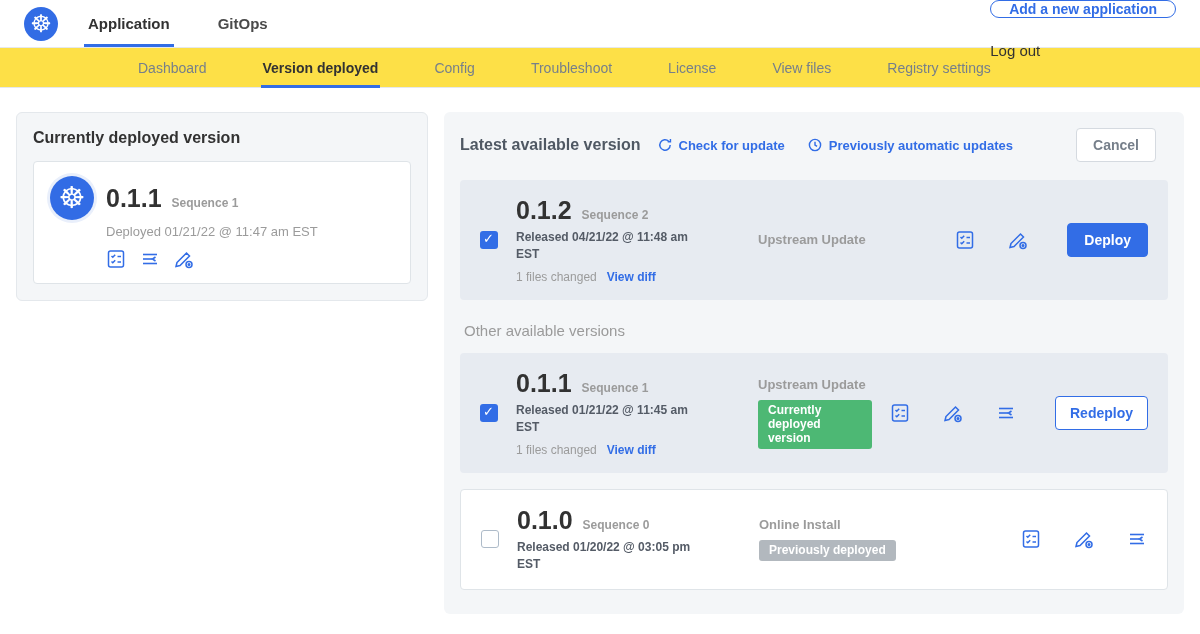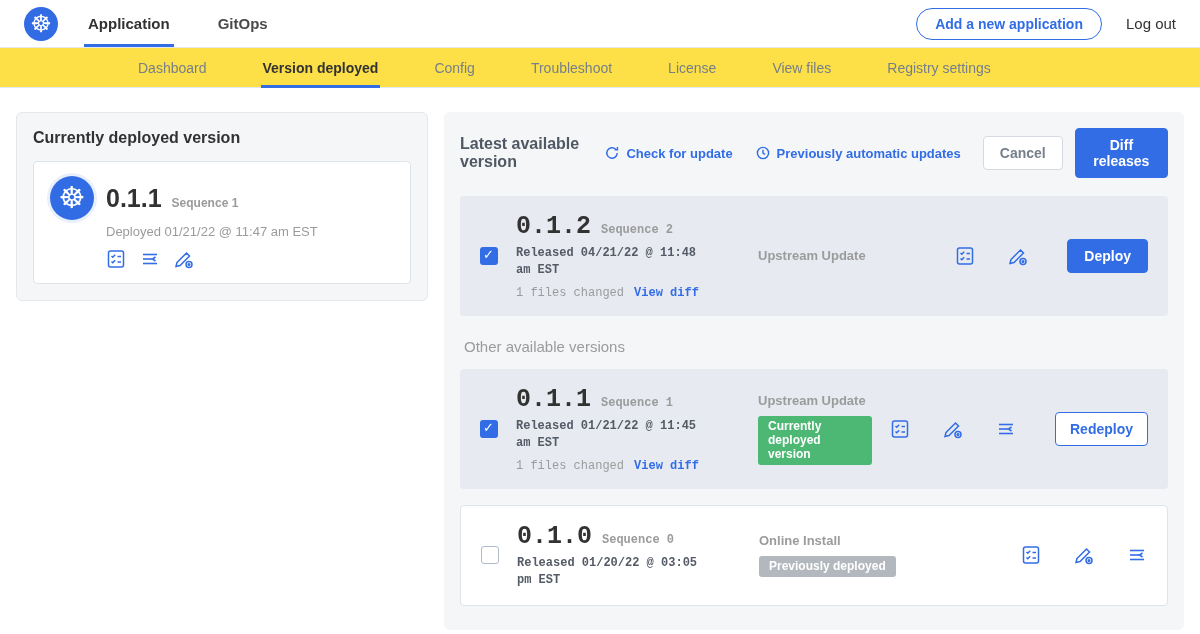--- a/index.html
+++ b/index.html
@@ -11,21 +11,21 @@
     display:flex; align-items:stretch; padding:0 24px; }
   .logo-wrap { display:flex; align-items:center; margin-right:26px; }
   .k8s-logo { width:34px; height:34px; border-radius:50%; background:#326ce5;
     color:#fff; display:flex; align-items:center; justify-content:center;
     font-size:24px; line-height:1; }
   .topnav-tab { display:flex; align-items:center; padding:0 4px; margin-right:40px;
     font-size:15px; font-weight:700; color:#323232; position:relative; cursor:pointer; }
   .topnav-tab.inactive { font-weight:600; color:#4a4a4a; }
   .topnav-tab.active::after { content:""; position:absolute; left:0; right:0; bottom:0;
     height:3px; background:#326de6; }
-  .topnav-right { margin-left:auto; display:flex; align-items:center; gap:24px; }
+  .topnav-right { margin-left:auto; display:flex; align-items:flex-start; gap:24px;flex-direction:column; }
   .add-app-btn { height:32px; padding:0 18px; border-radius:16px; background:#fff;
     border:1px solid #326de6; color:#326de6; font-size:14px; font-weight:700; cursor:pointer; }
   .logout { font-size:15px; color:#323232; cursor:pointer; }
 
   
   .subnav { height:40px; background:#fde047; border-bottom:1px solid #e5e8ec;
     display:flex; align-items:stretch; padding-left:136px; gap:52px; }
   .subnav-tab { display:flex; align-items:center; font-size:14px; color:#767f8a;
     cursor:pointer; position:relative; padding:0 2px; }
   .subnav-tab.active { color:#323232; font-weight:700; }
@@ -69,21 +69,21 @@
     gap:18px; }
   .row-selected { background:#e7ebf1; }
   .row-plain { background:#fff; border:1px solid #dfe4e8; }
 
   .checkbox { width:18px; height:18px; border-radius:3px; flex:none; cursor:pointer; }
   .checkbox.checked { background:#326de6; position:relative; }
   .checkbox.checked::after { content:"✓"; position:absolute; left:3px; top:0px;
     color:#fff; font-size:13px; font-weight:700; }
   .checkbox.unchecked { background:#fff; border:1px solid #aebbc9; }
 
-  .version-info { width:224px; flex:none;font-family:Liberation Mono, monospace; }
+  .version-info { width:224px; flex:none; }
   .released { font-size:12px; font-weight:700; color:#545b66; margin-top:4px;
     width:186px; line-height:1.45; }
   .files-line { margin-top:6px; font-size:12px; color:#9b9b9b; display:flex; gap:10px; }
   .view-diff { color:#326de6; font-weight:700; cursor:pointer; }
 
   .source-col { flex:1; }
   .source { font-size:13px; font-weight:600; color:#9b9b9b; }
   .badge { display:inline-block; margin-top:8px; font-size:12px; font-weight:700;
     color:#fff; padding:3px 10px 4px; border-radius:3px; }
   .badge-green { background:#4db874; }
@@ -169,21 +169,20 @@
       </div>
       <div class="hdr-link">
         <svg class="icon sm" viewBox="0 0 20 20" fill="none" stroke="currentColor" stroke-width="1.8">
           <circle cx="10" cy="10" r="7"></circle>
             <path d="M10 6v4l2.6 1.6"></path>
         </svg>
         <span>Previously automatic updates</span>
       </div>
       <div class="hdr-spacer"></div>
       <button class="btn btn-cancel">Cancel</button>
-      <button class="btn btn-primary">Diff releases</button>
     </div>
 
     <div class="version-row row-selected">
       <div class="checkbox checked"></div>
       <div class="version-info">
         <div class="ver-line">
           <span class="ver-num">0.1.2</span>
           <span class="ver-seq">Sequence 2</span>
         </div>
         <div class="released">Released 04/21/22 @ 11:48 am EST</div>

